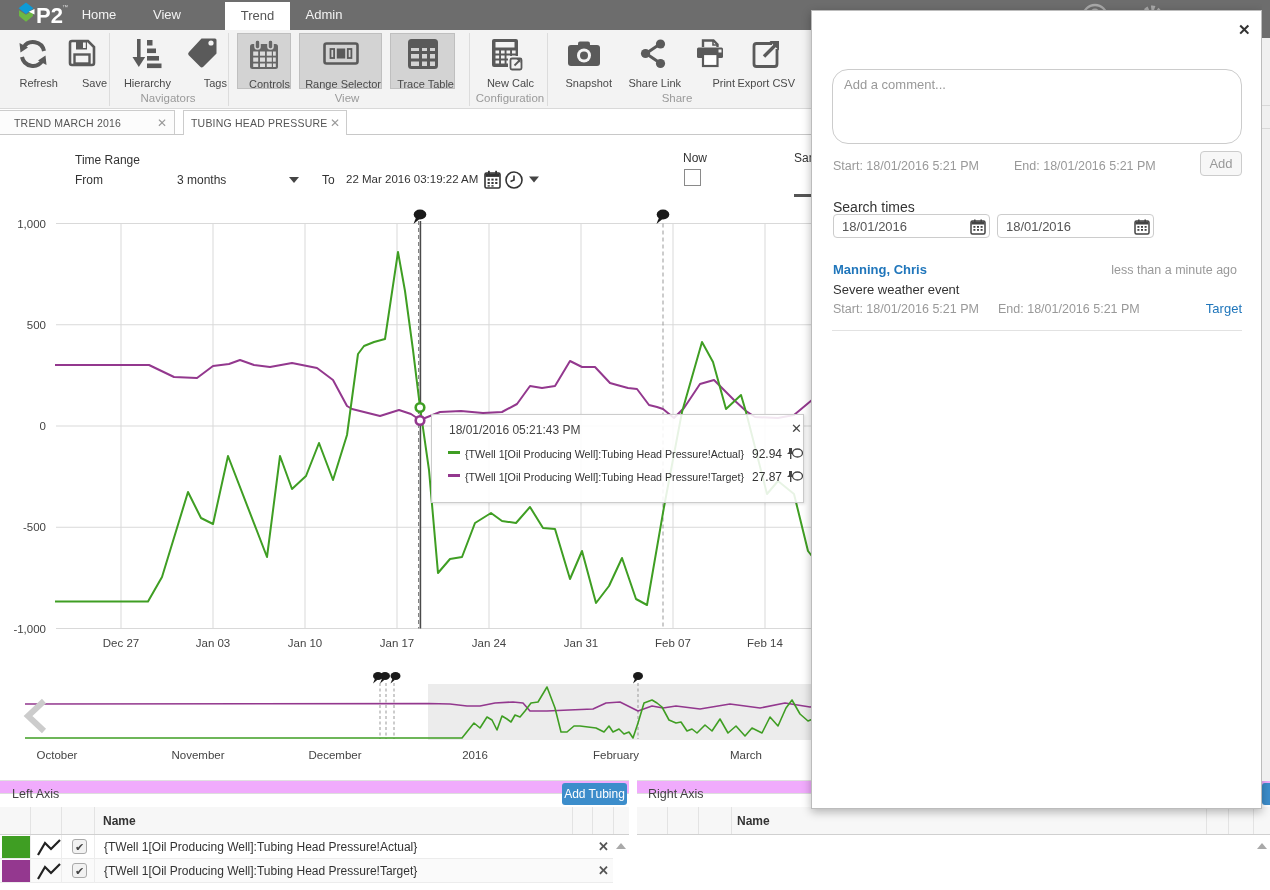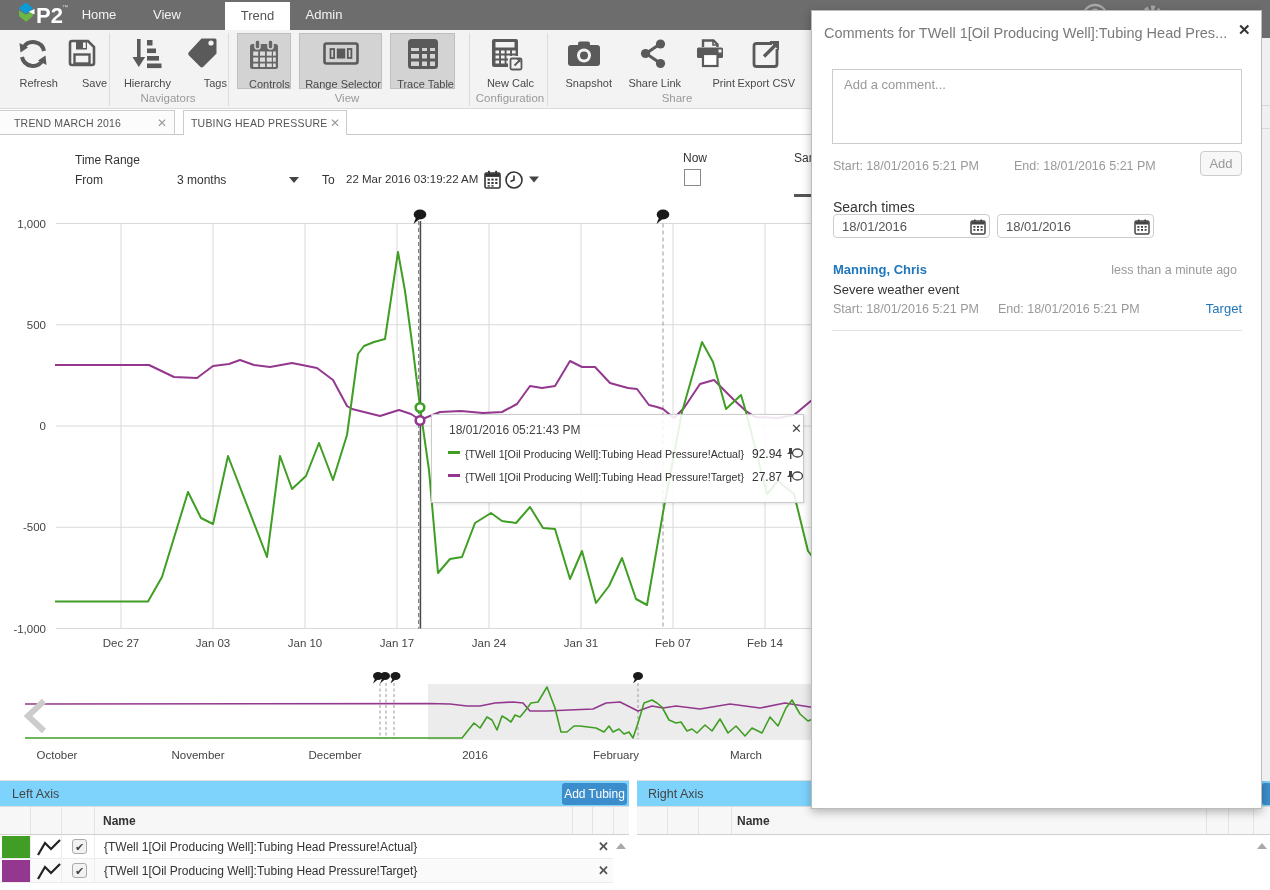--- a/index.html
+++ b/index.html
@@ -21,21 +21,21 @@
   
   #tabstrip { position:absolute; left:0; top:109px; width:1270px; height:26px; background:#fff; }
   #tabline { position:absolute; left:0; top:25px; width:1270px; height:1px; background:#c8c8c8; }
   .dtab { position:absolute; top:1px; height:24px; font-size:10.5px; color:#555; letter-spacing:.2px; }
   .tabx { color:#999; font-size:12px; }
   
   .t { position:absolute; font-size:12px; color:#333; white-space:nowrap; }
   
   #tooltip { position:absolute; left:431px; top:414px; width:373px; height:89px; background:rgba(255,255,255,0.88); border:1px solid #ccc; box-shadow:1px 1px 3px rgba(0,0,0,0.12); z-index:5; }
   
-  .hdrbar { position:absolute; height:27px; background:#7dd3fc; border-top:1px solid #e0e0e0; border-bottom:1px solid #ddd;text-decoration:underline; }
+  .hdrbar { position:absolute; height:14px; background:#f0abfc; border-top:1px solid #e0e0e0; border-bottom:1px solid #ddd;text-decoration:underline; }
   .thead { position:absolute; height:28px; background:#f7f7f7; border-bottom:1px solid #d0d0d0; }
   .colsep { position:absolute; top:0; width:1px; height:100%; background:#e3e3e3; }
   .addtrace { position:absolute; width:65px; height:22px; background:#3c8dcb; border-radius:3px; color:#fff; font-size:12px; line-height:22px; text-align:center; }
   .trow { position:absolute; left:0; width:613px; height:24px; border-bottom:1px solid #ececec; }
   
   #panel { position:absolute; left:811px; top:10px; width:451px; height:799px; background:#fff; border:1px solid #bcbcbc; box-shadow:0 3px 9px rgba(0,0,0,0.28); z-index:10; }
   .p { position:absolute; white-space:nowrap; }
   
   #scrollstrip { position:absolute; left:1262px; top:0; width:8px; height:890px; z-index:11; }
 </style>
@@ -438,23 +438,22 @@
     <div class="colsep" style="left:591px"></div>
     <div class="colsep" style="left:616px"></div>
     <div class="abs" style="left:100px;top:7px;font-size:12px;font-weight:bold;color:#333;">Name</div>
   </div>
   <svg class="abs" style="left:1256px;top:62px;" width="12" height="8">
       <polygon points="6,1 11,7 1,7" fill="#a9a9a9"></polygon>
     </svg>
 </div>
 
 <div id="panel">
-  <div class="p" style="left:12px;top:14px;font-size:14.5px;color:#7a7a7a;">Comments for TWell 1[Oil Producing Well]:Tubing Head Pres...</div>
   <div class="p" style="left:426px;top:10px;font-size:15px;font-weight:bold;color:#333;">✕</div>
-  <div class="p" style="left:20px;top:58px;width:410px;height:75px;border:1px solid #ccc;border-radius:0;">
+  <div class="p" style="left:20px;top:58px;width:410px;height:75px;border:1px solid #ccc;border-radius:16px;">
     <div class="p" style="left:11px;top:7px;font-size:13px;color:#999;">Add a comment...</div>
   </div>
   <div class="p" style="left:21px;top:148px;font-size:12.5px;color:#999;">Start: 18/01/2016 5:21 PM</div>
   <div class="p" style="left:202px;top:148px;font-size:12.5px;color:#999;">End: 18/01/2016 5:21 PM</div>
   <div class="p" style="left:388px;top:140px;width:42px;height:25px;border:1px solid #ccc;border-radius:4px;background:#f7f7f7;font-size:13px;color:#999;text-align:center;line-height:24px;">Add</div>
   <div class="p" style="left:21px;top:182px;font-size:14px;color:#333;margin-top:6px;">Search times</div>
   <div class="p" style="left:21px;top:203px;width:157px;height:24px;border:1px solid #ccc;border-radius:4px;">
     <div class="p" style="left:8px;top:4px;font-size:13px;color:#555;">18/01/2016</div>
     <svg class="p" style="left:136px;top:3.5px;" width="16" height="16" viewBox="0 0 16 16">
       <rect x="1" y="2" width="14" height="13" rx="1.5" fill="none" stroke="#444" stroke-width="1.5"></rect>

